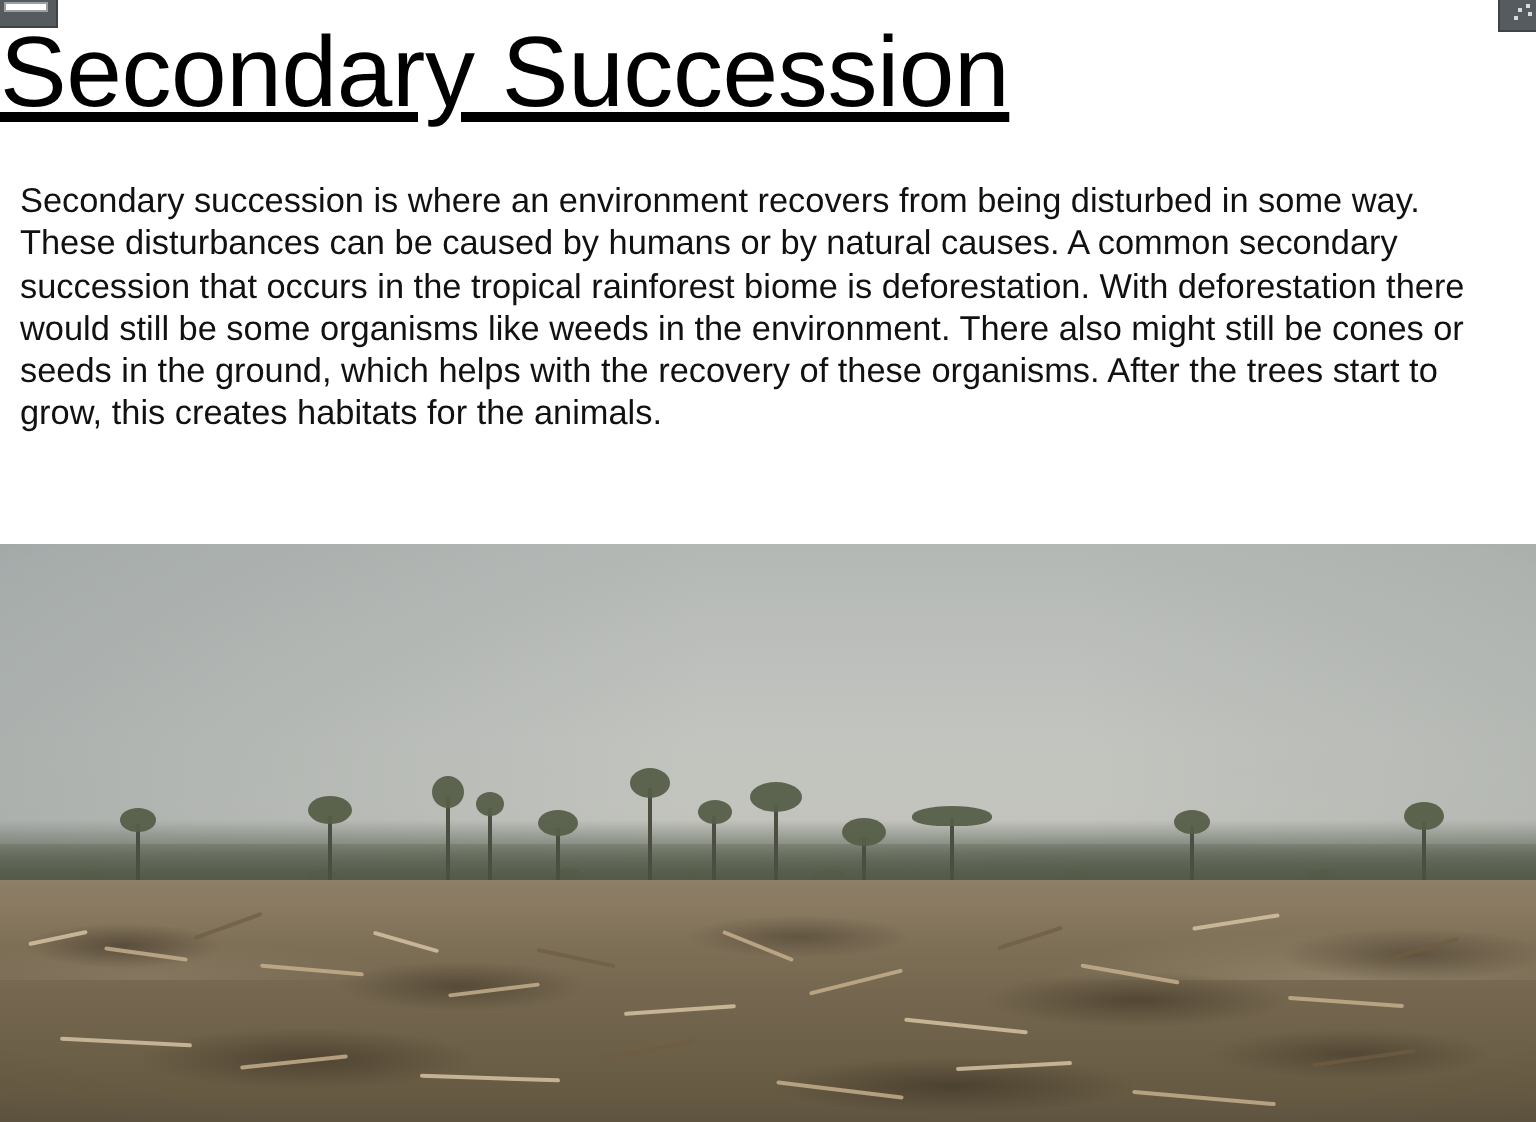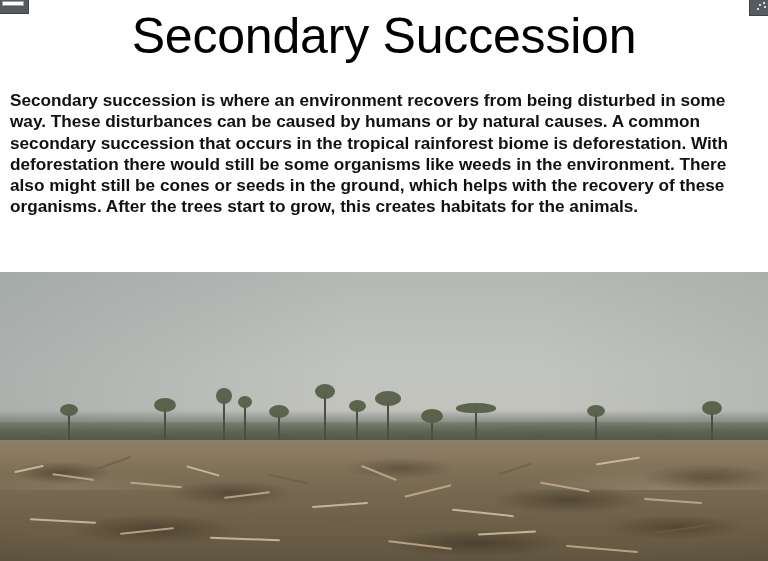--- a/index.html
+++ b/index.html
@@ -54,40 +54,40 @@
     width: 2px;
     height: 2px;
   }
 
   
   #title {
     position: absolute;
     left: 0;
     right: 0;
     top: 4px;
-    text-align: center;
+    text-align: left;
     font-size: 50px;
     line-height: 64px;
     font-weight: 400;
     color: #000000;
     letter-spacing: -0.2px;
     white-space: nowrap;
+    text-decoration: underline;
   }
 
   
   #body-text {
     position: absolute;
     left: 10px;
     top: 90px;
     width: 752px;
     font-size: 17.2px;
     line-height: 21.3px;
     color: #111111;
     text-align: left;
-    font-weight: bold;
   }
 
   
   #photo {
     position: absolute;
     left: 0;
     top: 272px;
     width: 768px;
     height: 289px;
     overflow: hidden;

